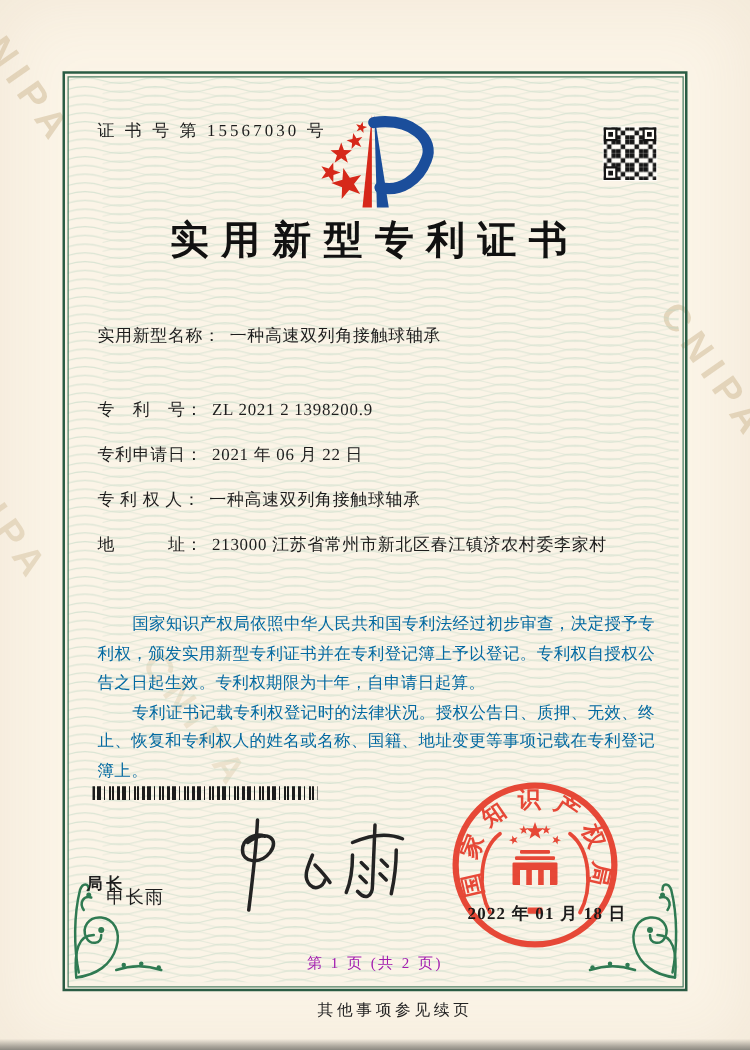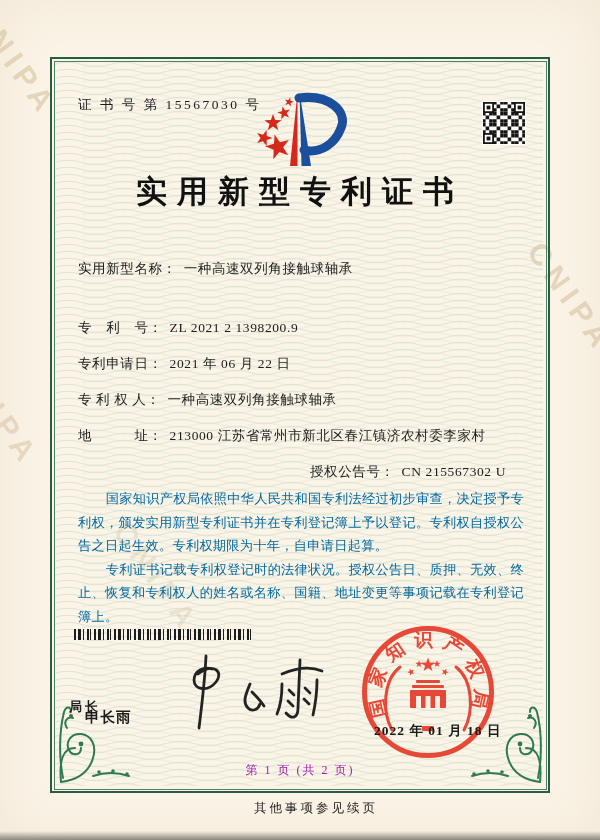--- a/index.html
+++ b/index.html
@@ -39,21 +39,21 @@
   .grant-right{position:absolute;left:232px;top:0;}
   .paras{position:absolute;left:78px;top:487px;width:446px;}
   .paras p{margin:0;font-size:13.2px;line-height:23.6px;text-indent:2.1em;
     text-align:justify;color:#0369a1;letter-spacing:.3px;}
   .barcode{position:absolute;left:74px;top:629px;width:180px;height:11px;
     background:repeating-linear-gradient(90deg,#1c1c1c 0 2px,transparent 2px 4px,
       #1c1c1c 4px 7px,transparent 7px 9px,#1c1c1c 9px 10px,transparent 10px 13px,
       #1c1c1c 13px 15px,transparent 15px 16px,#1c1c1c 16px 17px,transparent 17px 20px);}
   .director-title{position:absolute;left:69px;top:680px;font-size:13px;font-weight:700;
     letter-spacing:3px;font-family:"Liberation Sans","DejaVu Sans",sans-serif;margin-top:18px;}
-  .director-name{position:absolute;left:85px;top:708px;font-size:14.5px;font-weight:700;
+  .director-name{position:absolute;left:85px;top:708px;font-size:14.5px;font-weight:400;
     letter-spacing:1px;font-family:"Liberation Sans","DejaVu Sans",sans-serif;}
   .signature{position:absolute;left:168px;top:650px;}
   .seal{position:absolute;left:352px;top:614px;mix-blend-mode:multiply;}
   .seal-date{position:absolute;left:374px;top:722px;font-size:13.5px;font-weight:600;
     letter-spacing:1px;color:#1a1a1a;z-index:5;}
   .page-no{position:absolute;left:0;top:762px;width:100%;text-align:center;
     font-size:12px;letter-spacing:2px;color:#a21caf;}
   .cont-note{position:absolute;left:0;top:800px;width:100%;text-align:center;
     font-size:12.5px;letter-spacing:3px;color:#222;padding-left:16px;}
 </style>
@@ -166,21 +166,20 @@
     <div class="field" style="top:355px">
       <span class="flabel">专利申请日：</span><span class="fvalue">2021 年 06 月 22 日</span>
     </div>
     <div class="field" style="top:391px">
       <span class="flabel">专 利 权 人：</span><span class="fvalue">一种高速双列角接触球轴承</span>
     </div>
     <div class="field" style="top:427px">
       <span class="flabel">地　　　址：</span><span class="fvalue">213000 江苏省常州市新北区春江镇济农村委李家村</span>
     </div>
     <div class="field" style="top:463px">
-      <span class="grant-right"><span class="flabel">授权公告号：</span><span>CN 215567302 U</span></span>
     </div>
 
     <div class="paras">
       <p>国家知识产权局依照中华人民共和国专利法经过初步审查，决定授予专利权，颁发实用新型专利证书并在专利登记簿上予以登记。专利权自授权公告之日起生效。专利权期限为十年，自申请日起算。</p>
       <p>专利证书记载专利权登记时的法律状况。授权公告日、质押、无效、终止、恢复和专利权人的姓名或名称、国籍、地址变更等事项记载在专利登记簿上。</p>
     </div>
 
     <div class="barcode"></div>
 
     <div class="director-title">局长</div>

